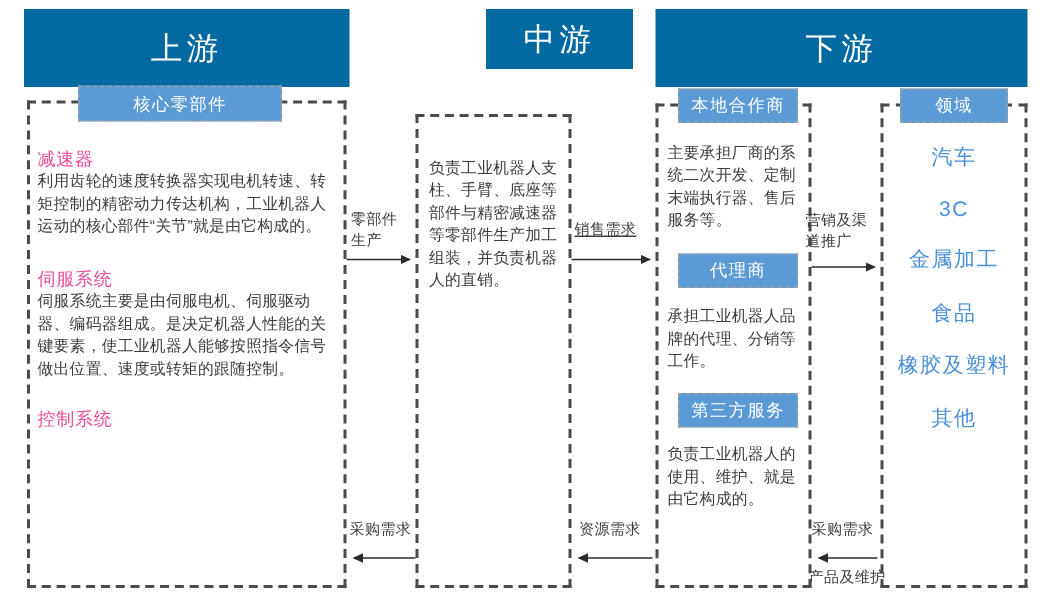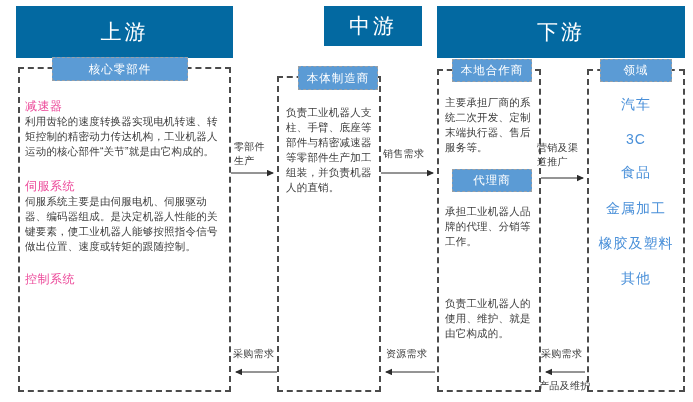--- a/index.html
+++ b/index.html
@@ -122,55 +122,55 @@
   <div class="abs para" style="left:25px; top:194px; width:200px;">伺服系统主要是由伺服电机、伺服驱动器、编码器组成。是决定机器人性能的关键要素，使工业机器人能够按照指令信号做出位置、速度或转矩的跟随控制。</div>
 
   <div class="abs para-head" style="left:25px; top:271px; width:200px;">控制系统</div>
 
   <div class="abs panel" style="left:277px; top:76px; width:104px; height:316px;"></div>
 
   <div class="abs banner" style="left:288px; top:6px; width:98px; height:40px;margin-left:36px;">
     <span>中游</span>
   </div>
 
-  <div class="abs chip" style="left:298px; top:66px; width:80px; height:24px;">
-    <span>本体制造商</span>
-  </div>
 
   <div class="abs para" style="left:286px; top:105px; width:88px;">负责工业机器人支柱、手臂、底座等部件与精密减速器等零部件生产加工组装，并负责机器人的直销。</div>
 
   <div class="abs panel" style="left:437px; top:69px; width:104px; height:323px;"></div>
 
   <div class="abs banner" style="left:437px; top:6px; width:248px; height:52px;">
     <span>下游</span>
   </div>
 
   <div class="abs chip" style="left:452px; top:59px; width:80px; height:23px;">
     <span>本地合作商</span>
   </div>
   <div class="abs para" style="left:445px; top:95px; width:90px;">主要承担厂商的系统二次开发、定制末端执行器、售后服务等。</div>
 
   <div class="abs chip" style="left:452px; top:169px; width:80px; height:23px;">
     <span>代理商</span>
   </div>
   <div class="abs para" style="left:445px; top:204px; width:92px;">承担工业机器人品牌的代理、分销等工作。</div>
 
+  <div class="abs chip" style="left:452px; top:262px; width:80px; height:23px;">
+    <span>第三方服务</span>
+  </div>
   <div class="abs para" style="left:445px; top:296px; width:92px;">负责工业机器人的使用、维护、就是由它构成的。</div>
 
   <div class="abs panel" style="left:587px; top:69px; width:98px; height:323px;"></div>
 
   <div class="abs chip" style="left:600px; top:59px; width:72px; height:23px;">
     <span>领域</span>
   </div>
 
   <div class="abs" id="domain-list" style="left:590px; top:96px; width:92px; height:192px;">
     <div class="domain-item">汽车</div>
     <div class="domain-item">3C</div>
+    <div class="domain-item">金属加工</div>
     <div class="domain-item">食品</div>
-    <div class="domain-item">金属加工</div>
     <div class="domain-item">橡胶及塑料</div>
     <div class="domain-item">其他</div>
   </div>
 
   <svg class="arrow" style="left:231px; top:168px;" width="50" height="12" viewBox="0 0 50 12">
     <defs>
       <marker id="ah" markerWidth="7" markerHeight="7" refX="6" refY="3.2" orient="auto">
         <path d="M0,0 L7,3.2 L0,6.4 z" fill="#2b2b2b"></path>
       </marker>
       <marker id="ah-l" markerWidth="7" markerHeight="7" refX="6" refY="3.2" orient="auto">
@@ -183,21 +183,21 @@
 生产</div>
 
   <svg class="arrow" style="left:231px; top:367px;" width="50" height="12" viewBox="0 0 50 12">
     <line x1="46" y1="5" x2="5" y2="5" stroke="#2b2b2b" stroke-width="1" marker-end="url(#ah-l)"></line>
   </svg>
   <div class="abs conn-label" style="left:233px; top:347px; width:50px;">采购需求</div>
 
   <svg class="arrow" style="left:381px; top:168px;" width="58" height="12" viewBox="0 0 58 12">
     <line x1="0" y1="5" x2="52" y2="5" stroke="#2b2b2b" stroke-width="1" marker-end="url(#ah)"></line>
   </svg>
-  <div class="abs conn-label" style="left:383px; top:147px; width:54px;">销售需求</div>
+  <div class="abs conn-label" style="left:383px; top:147px; width:54px;text-decoration:underline;">销售需求</div>
 
   <svg class="arrow" style="left:381px; top:367px;" width="58" height="12" viewBox="0 0 58 12">
     <line x1="54" y1="5" x2="5" y2="5" stroke="#2b2b2b" stroke-width="1" marker-end="url(#ah-l)"></line>
   </svg>
   <div class="abs conn-label" style="left:386px; top:347px; width:52px;">资源需求</div>
 
   <svg class="arrow" style="left:541px; top:173px;" width="48" height="12" viewBox="0 0 48 12">
     <line x1="0" y1="5" x2="42" y2="5" stroke="#2b2b2b" stroke-width="1" marker-end="url(#ah)"></line>
   </svg>
   <div class="abs conn-label" style="left:537px; top:141px; width:50px;">营销及渠

